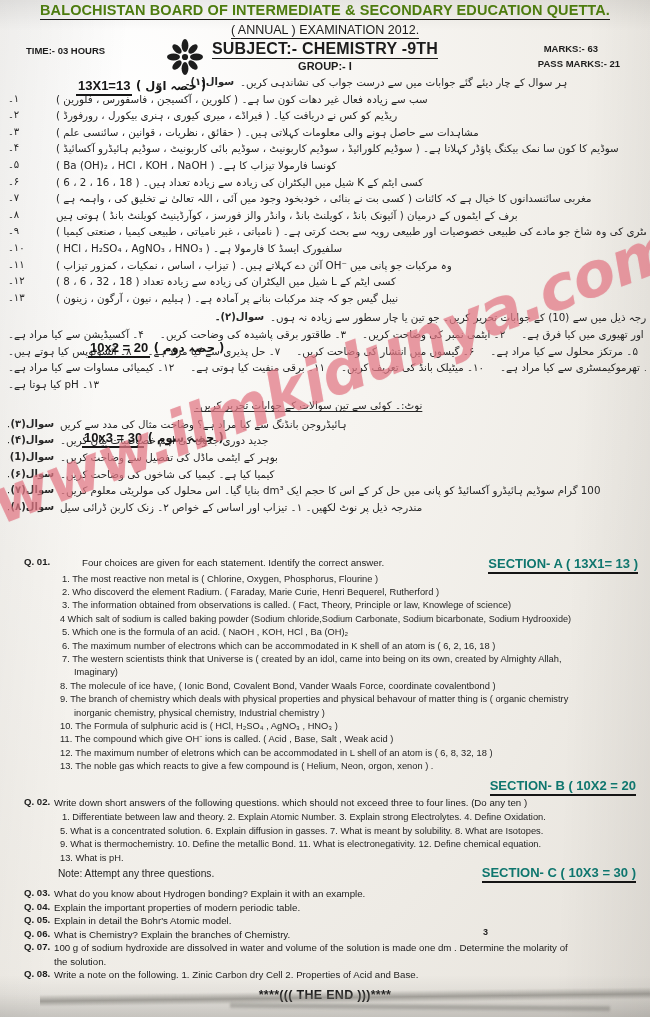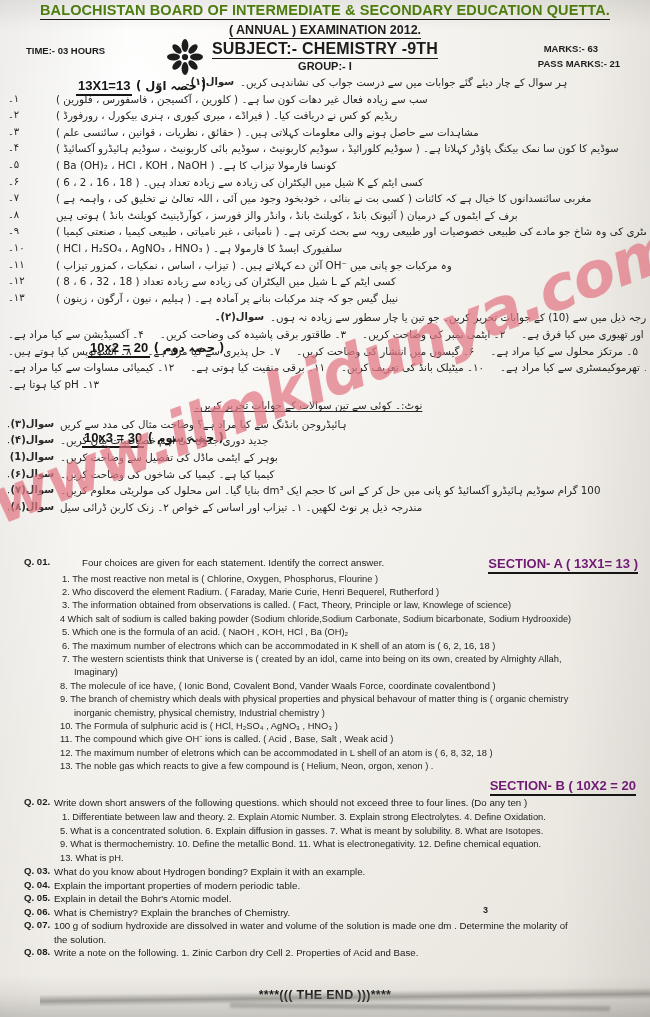--- a/index.html
+++ b/index.html
@@ -64,21 +64,21 @@
 
   
   #hdr-board{
     left:0;right:0;top:2px;text-align:center;
     font-size:14.5px;font-weight:700;letter-spacing:.1px;
     color:#4d7c0f;
   }
   #hdr-board span{border-bottom:1.6px solid #1a1a1a;padding-bottom:1px;}
   #hdr-exam{
     left:0;right:0;top:23px;text-align:center;
-    font-size:12.5px;font-weight:700;
+    font-size:12.5px;font-weight:400;
   }
   #hdr-exam span{border-bottom:1.4px solid #1a1a1a;padding-bottom:1px;}
   #hdr-time{left:26px;top:45px;font-size:9.5px;font-weight:700;}
   #hdr-marks{right:52px;top:43px;font-size:9.5px;font-weight:700;text-align:right;}
   #hdr-passmarks{right:30px;top:58px;font-size:9.5px;font-weight:700;text-align:right;}
   #hdr-subject{
     left:0;right:0;top:40px;text-align:center;
     font-size:16px;font-weight:700;letter-spacing:.2px;
   }
   #hdr-subject span{border-bottom:1.6px solid #1a1a1a;padding-bottom:1px;}
@@ -128,21 +128,21 @@
   }
   .e-row{position:relative;display:flex;align-items:flex-start;}
   .qno{
     flex:0 0 auto;width:54px;padding-left:24px;box-sizing:border-box;
     font-size:9.6px;font-weight:700;color:#1b1b1b;
   }
   .qtext{flex:1 1 auto;font-size:9.7px;line-height:13.6px;color:#1b1b1b;padding-right:8px;}
   .sub{padding-left:54px;font-size:9.3px;line-height:13.4px;color:#1f1f1f;}
   .sec-en{
     position:absolute;right:8px;
-    font-size:13px;font-weight:700;color:#701a75;white-space:nowrap;
+    font-size:13px;font-weight:700;color:#0f766e;white-space:nowrap;
   }
   .sec-en span{border-bottom:2px solid #151515;padding-bottom:1px;}
   #theend{
     position:absolute;left:0;right:0;top:988px;text-align:center;
     font-size:12.5px;font-weight:700;letter-spacing:.3px;color:#1b1b1b;
   }
   .mini3{position:absolute;font-size:9px;font-weight:700;}
 </style>
 </head>
 <body>
@@ -346,20 +346,26 @@
 
   <div class="e-row" style="margin-top:2px;">
     <div class="qno">Q. 02.</div>
     <div class="qtext">Write down short answers of the following questions. which should not exceed three to four lines. (Do any ten )</div>
   </div>
   <div class="sub" style="padding-left:62px;margin-top:2px;">1.  Differentiate between law and theory.  2.   Explain Atomic Number.   3.   Explain strong Electrolytes.      4.  Define Oxidation.</div>
   <div class="sub" style="padding-left:60px;">5.  What is a concentrated solution.     6.  Explain diffusion in gasses.       7.  What is meant by solubility.   8.  What are Isotopes.</div>
   <div class="sub" style="padding-left:60px;">9.  What is thermochemistry.   10.  Define the metallic Bond.       11.  What is electronegativity.    12.  Define chemical equation.</div>
   <div class="sub" style="padding-left:60px;">13.  What is pH.</div>
 
+  <div style="position:relative;height:20px;margin-top:2px;">
+    <div class="sub" style="padding-left:58px;font-size:10.2px;">Note: Attempt any three questions.</div>
+    <div class="sec-en" style="top:-2px;right:14px;">
+      <span>SECTION- C ( 10X3 = 30 )</span>
+    </div>
+  </div>
 
   <div class="e-row">
       <div class="qno">Q. 03.</div>
       <div class="qtext">What do you know about Hydrogen bonding? Explain it with an example.</div>
     </div>
   <div class="e-row">
       <div class="qno">Q. 04.</div>
       <div class="qtext">Explain the important properties of modern periodic table.</div>
     </div>
   <div class="e-row">

